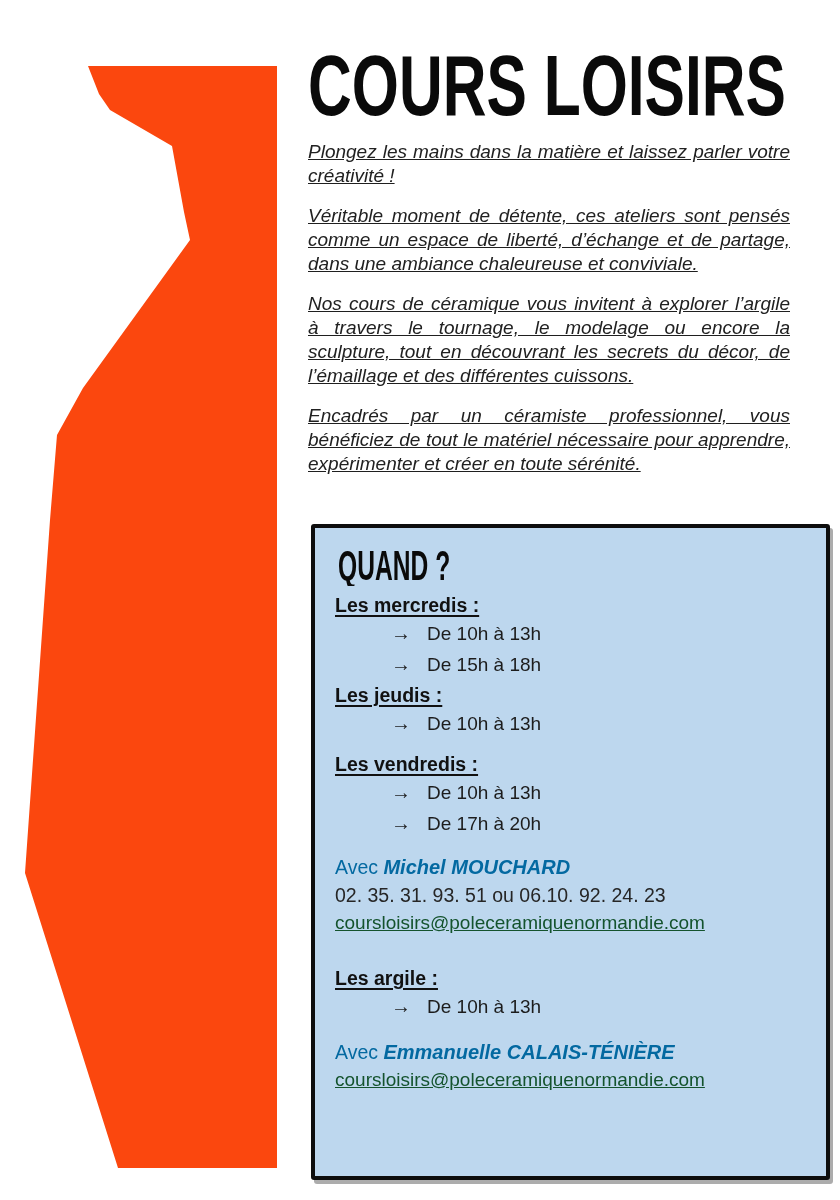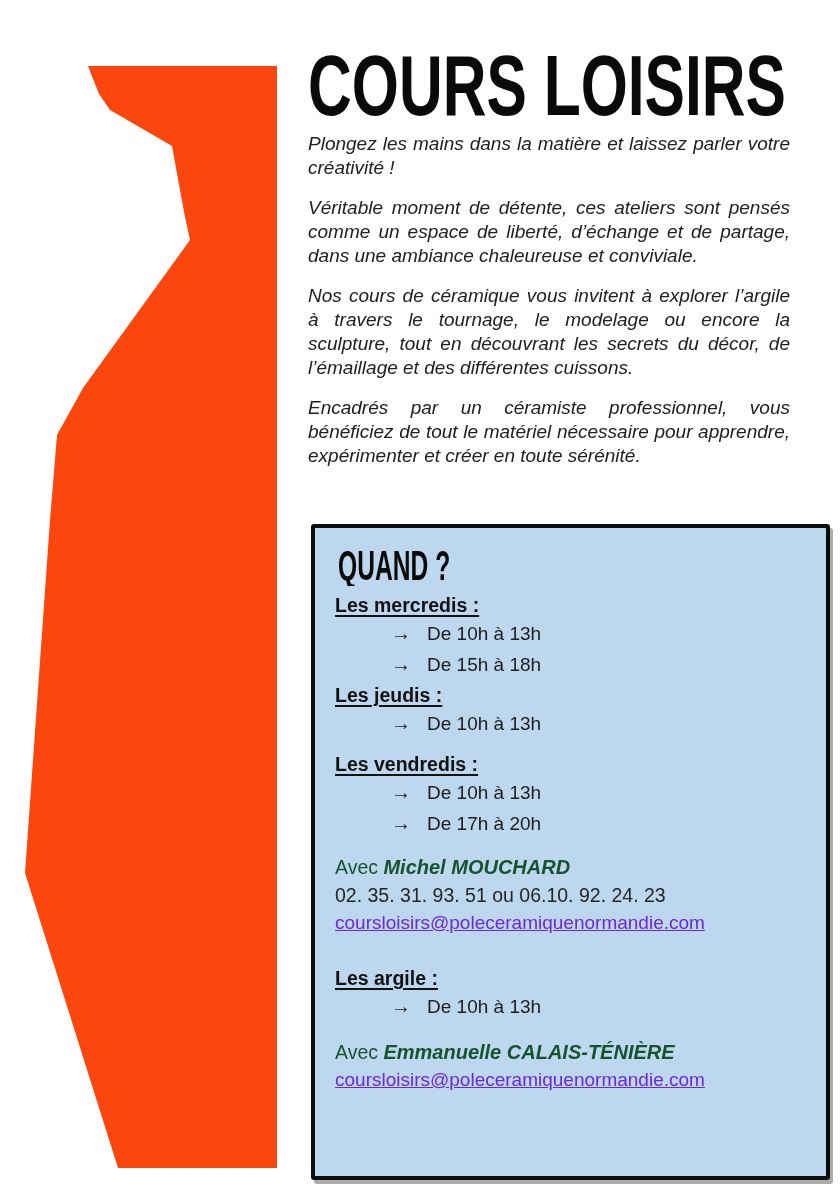--- a/index.html
+++ b/index.html
@@ -12,21 +12,21 @@
   .orange-shape{position:absolute;left:0;top:0;width:300px;height:1200px;}
 
   .content-col{position:absolute;left:308px;top:52px;width:482px;}
 
   .title-svg{display:block;width:482px;height:72px;}
   .title-svg text{
     font-family:"Liberation Sans",sans-serif;
     font-weight:bold;fill:#0a0a0a;
   }
 
-  .intro{margin-top:8px;}
+  .intro{margin-top:16px;text-decoration:underline;}
   .intro p{
     margin:0 0 16px 0;
     font-size:19px;line-height:24px;
     font-style:italic;
     text-align:justify;
     color:#212121;
   }
 
   .quand-box{
     position:absolute;left:311px;top:524px;
@@ -49,27 +49,27 @@
     text-decoration:underline;
     text-decoration-thickness:2px;
     text-underline-offset:3px;
   }
   .slot-line{
     font-size:19px;line-height:30px;color:#1c1c1c;
     padding-left:56px;
   }
   .slot-line .arrow{display:inline-block;margin-right:16px;font-size:20px;color:#1c1c1c;}
   .instructor{margin-top:14px;}
-  .instructor .avec-line{font-size:19.5px;line-height:28px;color:#14532d;}
+  .instructor .avec-line{font-size:19.5px;line-height:28px;color:#0369a1;}
   .instructor .avec-line b{font-style:italic;font-size:20px;}
   .instructor .phone{font-size:19.5px;line-height:28px;color:#262626;}
   .instructor .email{
     display:inline-block;
     font-size:19px;line-height:28px;
-    color:#6d28d9;text-decoration:underline;cursor:pointer;
+    color:#14532d;text-decoration:underline;cursor:pointer;
   }
   .spacer-lg{height:22px;}
 </style>
 </head>
 <body>
 
 <svg class="orange-shape" viewBox="0 0 300 1200" preserveAspectRatio="none" aria-hidden="true">
   <polygon fill="#fb470e" points="88,66 277,66 277,1168 118,1168 25,873 33,760 50,520 57,435 83,388 190,240 184,212 172,146 110,110 99,94"></polygon>
 </svg>
 

